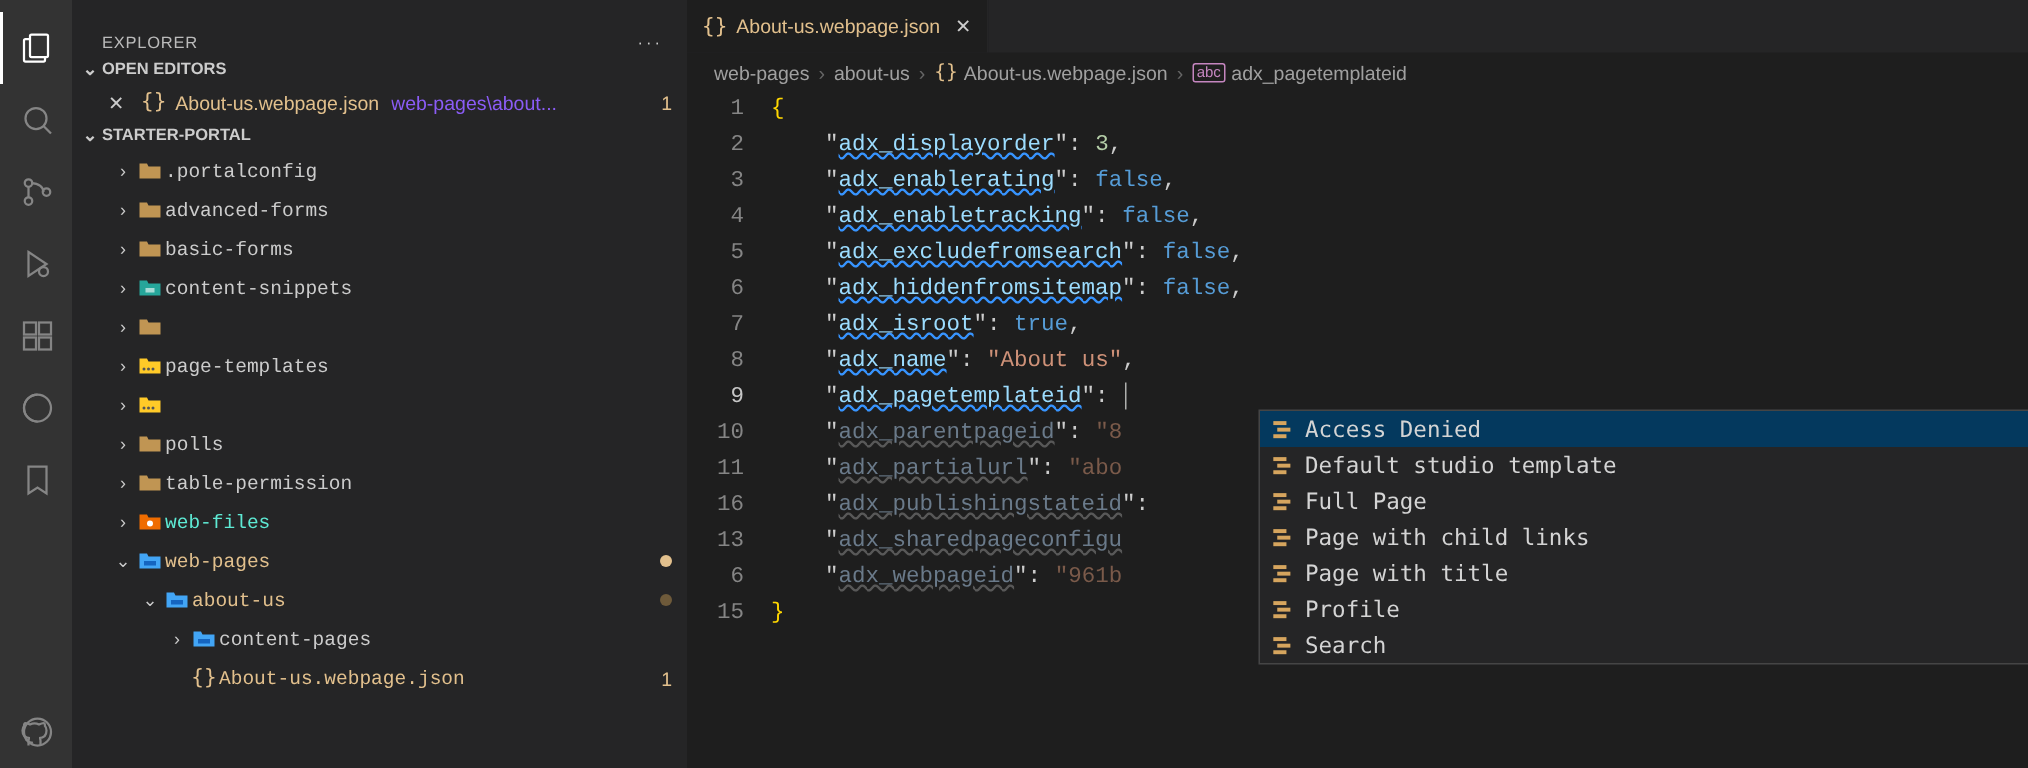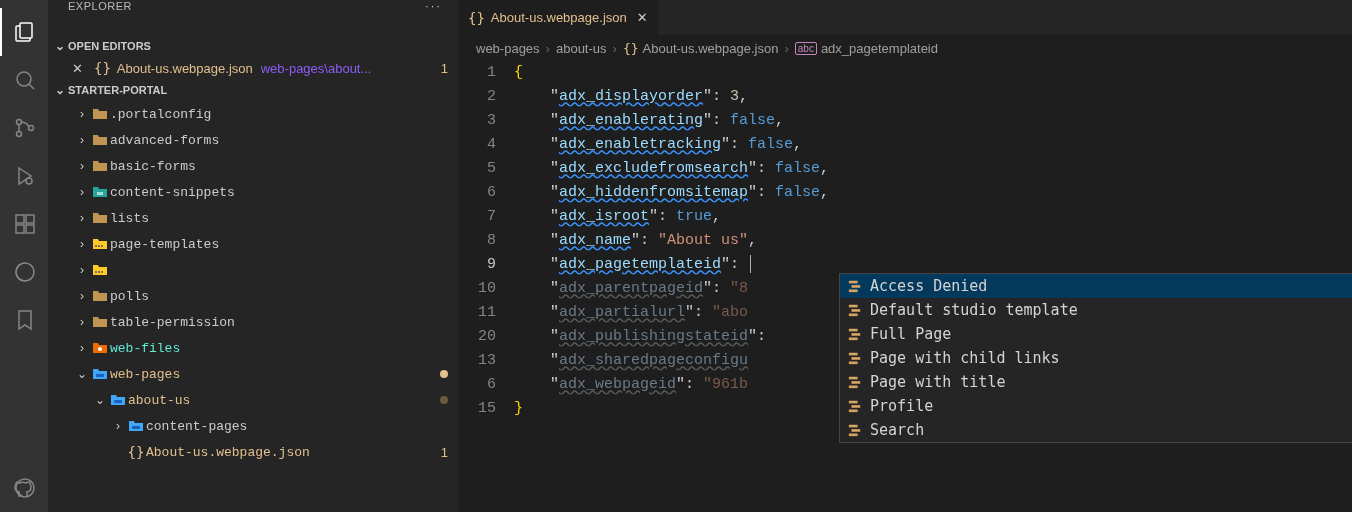--- a/index.html
+++ b/index.html
@@ -39,21 +39,21 @@
 .sidebar {
   width: 410px;
   background: #252526;
   display: flex;
   flex-direction: column;
   overflow: hidden;
 }
 .sidebar-header {
   height: 35px;
   display: flex;
-  align-items: flex-start;
+  align-items: flex-end;
   padding: 0 16px 0 20px;
   font-size: 11px;
   color: #bbbbbb;
   letter-spacing: 0.5px;
 }
 .sidebar-header .title { flex: 1; }
 .sidebar-header .dots { color: #cccccc; cursor: pointer; letter-spacing: 2px; }
 .section-header {
   height: 22px;
   display: flex;
@@ -302,21 +302,20 @@
         </span>
         <span class="label" style="color:#cccccc">content-snippets</span>
       </div>
       <div class="tree-item" style="padding-left: 26px;">
         <span class="chev">›</span>
         <span class="icon">
           <svg width="16" height="16" viewBox="0 0 16 16">
             <path fill="#c09553" d="M1 3h5l1 2h8v8H1z"></path>
           </svg>
         </span>
-        <span class="label" style="color:#cccccc">lists</span>
       </div>
       <div class="tree-item" style="padding-left: 26px;">
         <span class="chev">›</span>
         <span class="icon">
           <svg width="16" height="16" viewBox="0 0 16 16">
             <path fill="#ffca28" d="M1 3h5l1 2h8v8H1z"></path>
             <circle fill="#555" cx="4" cy="10" r="1"></circle>
             <circle fill="#555" cx="7" cy="10" r="1"></circle>
             <circle fill="#555" cx="10" cy="10" r="1"></circle>
           </svg>
@@ -430,21 +429,21 @@
         <div class="ln">2</div>
         <div class="ln">3</div>
         <div class="ln">4</div>
         <div class="ln">5</div>
         <div class="ln">6</div>
         <div class="ln">7</div>
         <div class="ln">8</div>
         <div class="ln active">9</div>
         <div class="ln">10</div>
         <div class="ln">11</div>
-        <div class="ln">20</div>
+        <div class="ln">16</div>
         <div class="ln">13</div>
         <div class="ln">6</div>
         <div class="ln">15</div>
       </div>
     <div class="code" id="code">
 
     <div class="line"><span class="brace">{</span></div>
         <div class="line">    <span class="punct">"</span><span class="key">adx_displayorder</span><span class="punct">":</span> <span class="num">3</span><span class="punct">,</span></div>
         <div class="line">    <span class="punct">"</span><span class="key">adx_enablerating</span><span class="punct">":</span> <span class="bool">false</span><span class="punct">,</span></div>
         <div class="line">    <span class="punct">"</span><span class="key">adx_enabletracking</span><span class="punct">":</span> <span class="bool">false</span><span class="punct">,</span></div>

